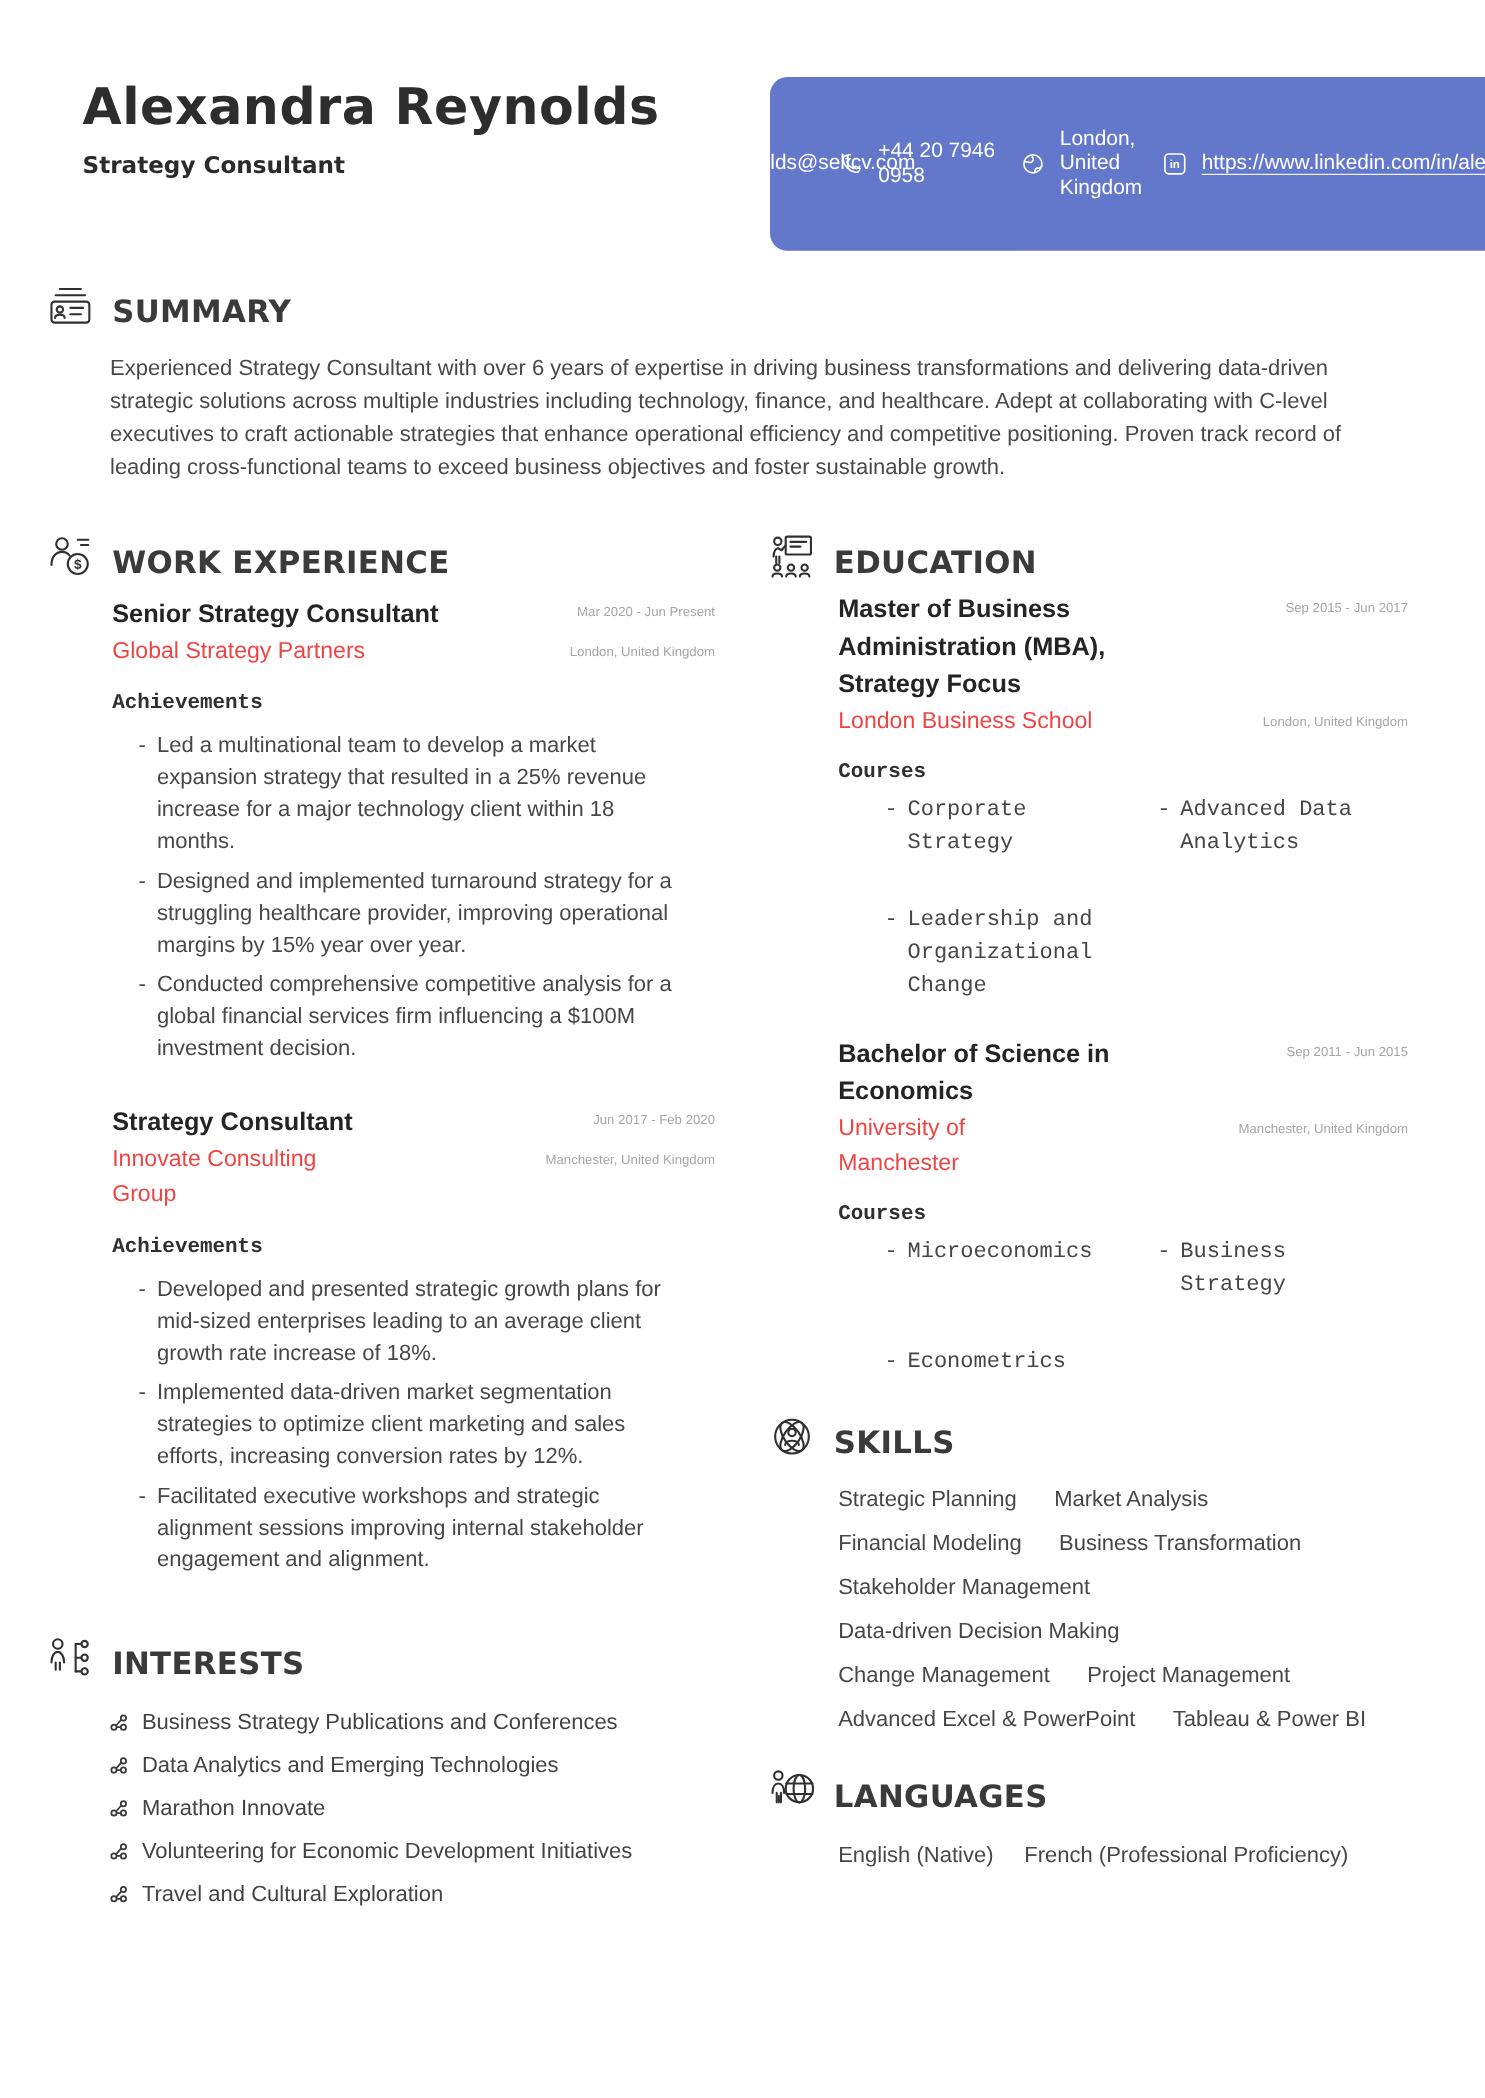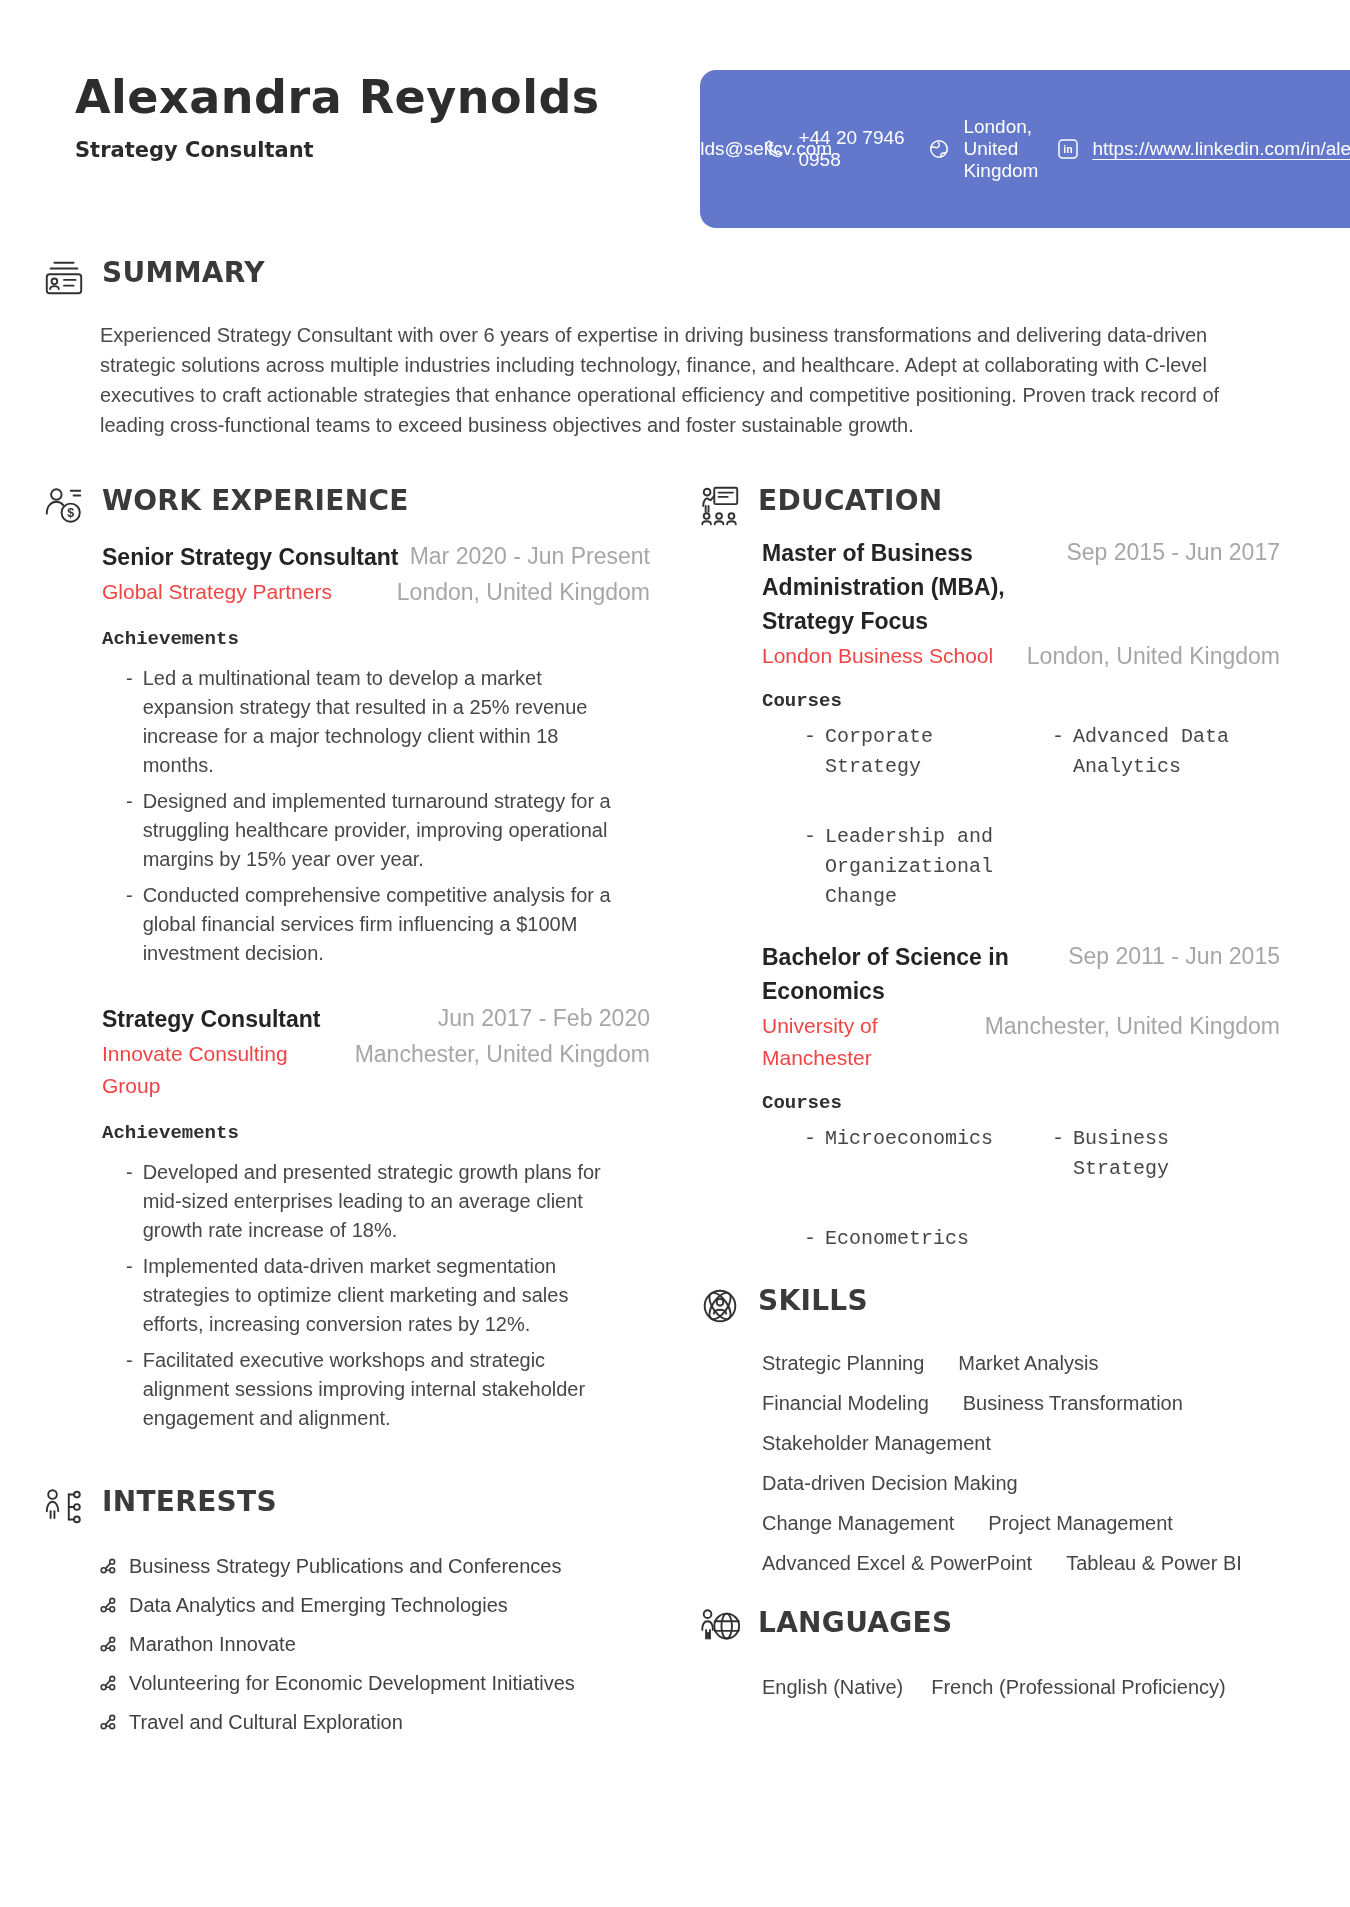--- a/index.html
+++ b/index.html
@@ -28,21 +28,21 @@
     display:flex;justify-content:center;gap:19px;
     color:#ffffff;font-size:19px;
   }
   .contact-row{display:flex;align-items:center;}
   .contact-row.first{justify-content:space-between;}
   .contact-item{display:flex;align-items:center;gap:13px;min-width:0;}
   .contact-item svg{flex:none;}
   .c-ic{stroke:#ffffff;fill:none;stroke-width:1.5;stroke-linecap:round;stroke-linejoin:round;}
   a.link{color:#ffffff;text-decoration:underline;text-underline-offset:4px;}
   
-  .section-header{display:flex;align-items:flex-start;gap:16px;}
+  .section-header{display:flex;align-items:flex-end;gap:16px;}
   .s-ic{stroke:#303030;fill:none;stroke-width:2;stroke-linecap:round;stroke-linejoin:round;flex:none;}
   h2.sec{
     margin:0;font-family:"DejaVu Sans",sans-serif;font-weight:bold;
     font-size:28px;color:#3a3a3a;letter-spacing:.3px;
   }
   
   .summary{margin:94px 115px 0 42px;}
   .summary-text{
     margin:20px 0 0 58px;font-size:20px;line-height:30px;color:#484848;
     max-width:1135px;
@@ -52,21 +52,21 @@
   .col-left{width:608px;flex:none;}
   .col-right{width:582px;flex:none;margin-left:48px;}
   
   .job{margin:12px 0 0 60px;}
   .job.second{margin-top:34px;}
   .entry-head{display:flex;justify-content:space-between;align-items:flex-start;}
   .item-title{
     margin:0;font-size:23px;font-weight:bold;color:#242424;line-height:34px;
     font-family:"Liberation Sans",sans-serif;
   }
-  .meta{font-size:23px;color:#a6a6a6;line-height:32px;white-space:nowrap;}
+  .meta{font-size:12px;color:#a6a6a6;line-height:32px;white-space:nowrap;}
   .entry-sub{display:flex;justify-content:space-between;align-items:flex-start;margin-top:2px;}
   .blue-link{font-size:21px;color:#ef4444;line-height:32px;cursor:pointer;}
   .company.narrow{max-width:215px;}
   .sub-label{
     margin:20px 0 0 0;font-family:Liberation Mono, monospace;font-weight:bold;
     font-size:19px;color:#2f2f2f;
   }
   ul.bullets{list-style:none;margin:14px 0 0 24px;padding:0;max-width:500px;}
   .bullets li{display:flex;font-size:20px;line-height:29px;color:#474747;margin-bottom:7px;}
   .bullets li::before{content:"-";margin-right:10px;flex:none;}

